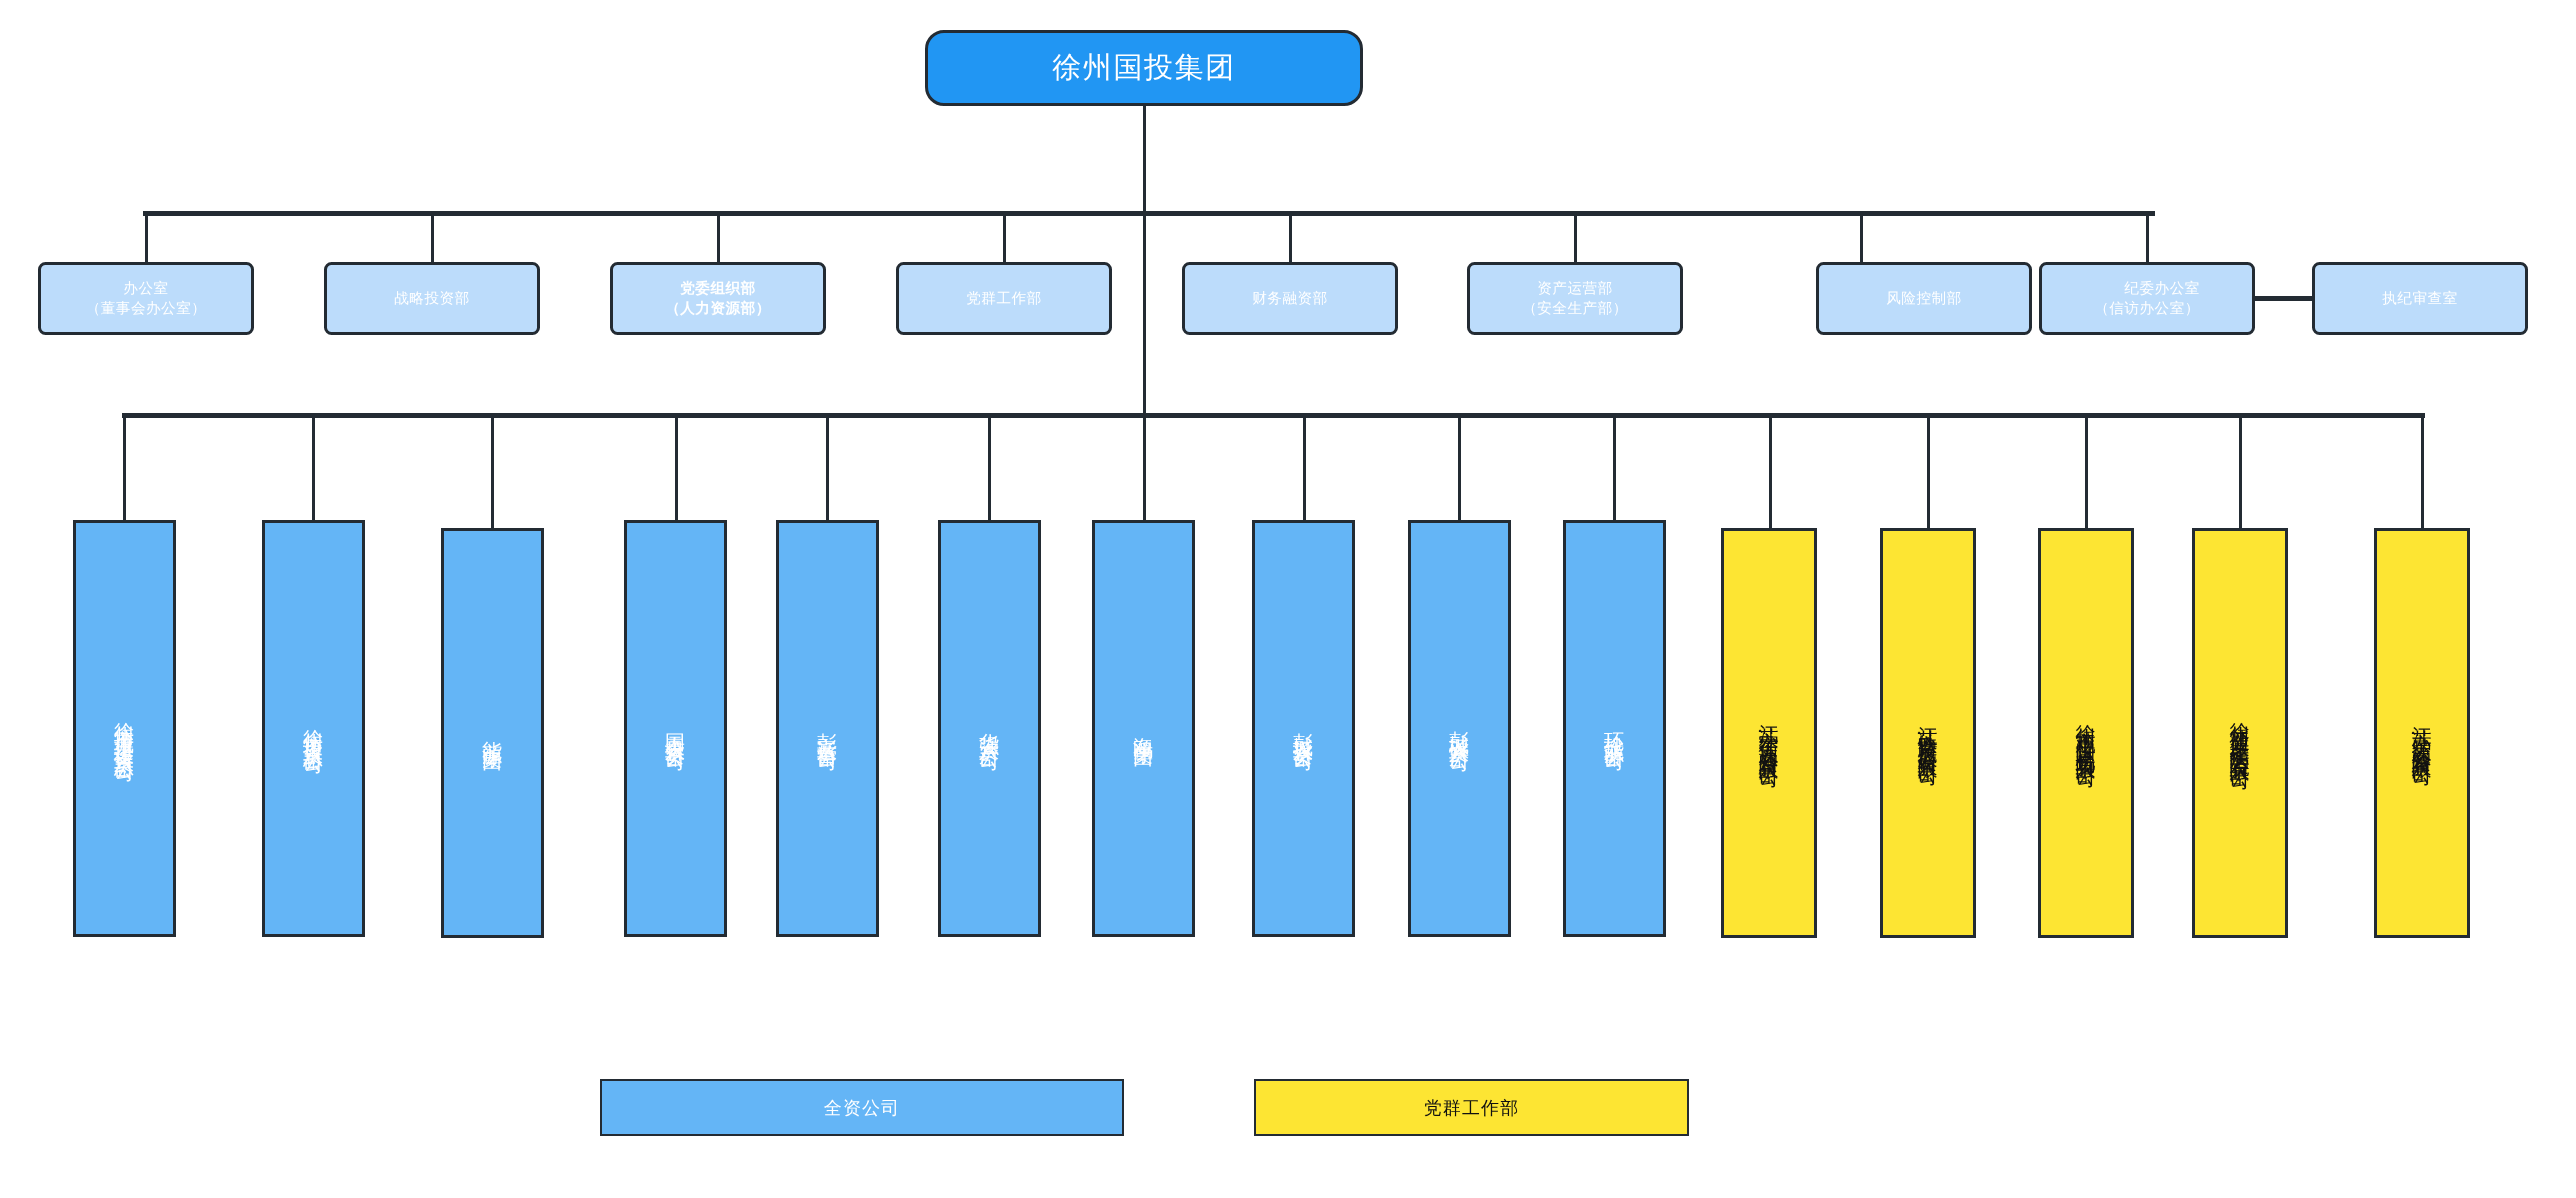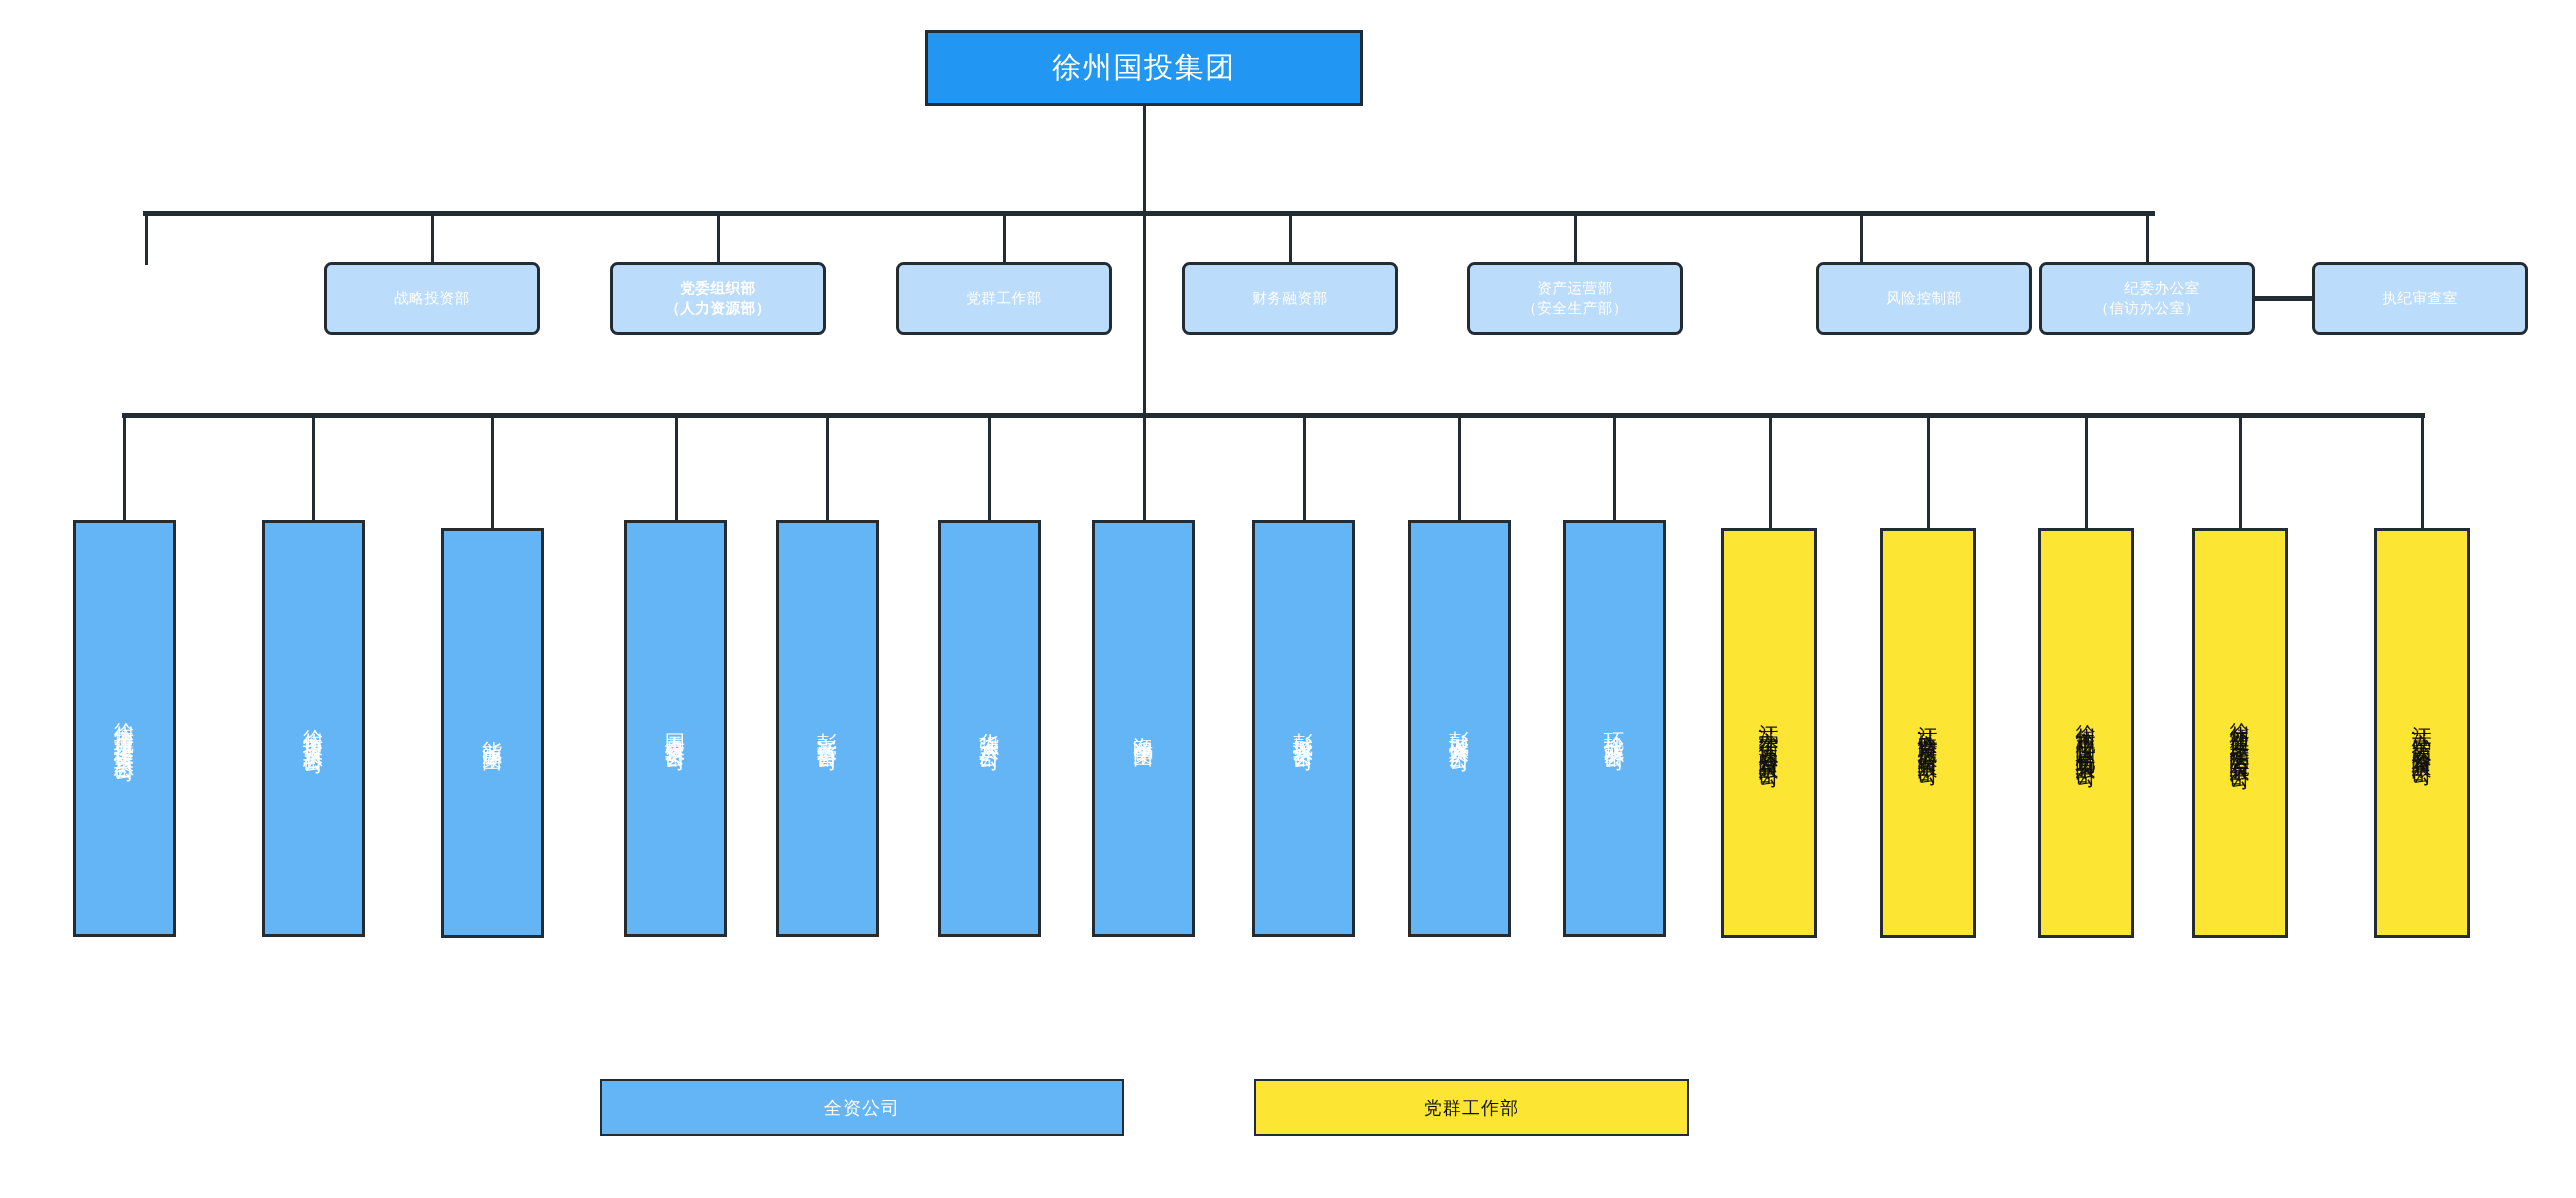--- a/index.html
+++ b/index.html
@@ -43,21 +43,21 @@
     display: flex;
     align-items: center;
     justify-content: center;
     text-align: center;
   }
 
   
   .node.root {
     background: #2196f3;
     color: #ffffff;
-    border-radius: 0;
+    border-radius: 19px;
     font-size: 29px;
     letter-spacing: 1.6px;
     font-weight: 400;
   }
 
   
   .node.dept {
     background: #bcdcfb;
     color: #ffffff;
     border-radius: 7.6px;
@@ -130,20 +130,23 @@
 
   <div class="line-v" style="left:145px;  top:211px; height:54px;"></div>
   <div class="line-v" style="left:431px;  top:211px; height:54px;"></div>
   <div class="line-v" style="left:717px; top:211px; height:54px;"></div>
   <div class="line-v" style="left:1003px; top:211px; height:54px;"></div>
   <div class="line-v" style="left:1289px; top:211px; height:54px;"></div>
   <div class="line-v" style="left:1574px; top:211px; height:54px;"></div>
   <div class="line-v" style="left:1860px; top:211px; height:54px;"></div>
   <div class="line-v" style="left:2146px; top:211px; height:54px;"></div>
 
+  <div class="node dept" style="left:38px; top:262px; width:216px; height:73px;">
+    <span class="txt"><span>办公室</span><br><span>（董事会办公室）</span></span>
+  </div>
 
   <div class="node dept" style="left:324px; top:262px; width:216px; height:73px;">
     <span class="txt"><span>战略投资部</span></span>
   </div>
 
   <div class="node dept" style="left:610px; top:262px; width:216px; height:73px;font-weight:bold;">
     <span class="txt"><span>党委组织部</span><br><span>（人力资源部）</span></span>
   </div>
 
   <div class="node dept" style="left:896px; top:262px; width:216px; height:73px;">

